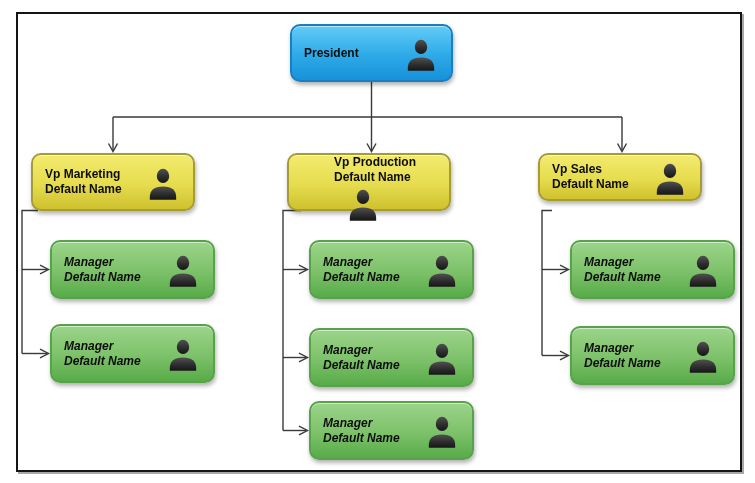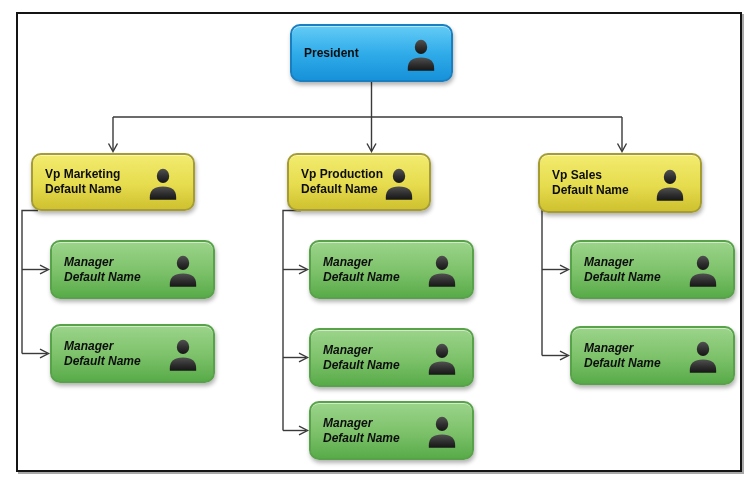--- a/index.html
+++ b/index.html
@@ -35,22 +35,22 @@
   }
   .green {
     background:linear-gradient(180deg,#9bd48a 0%,#7cc169 55%,#58ab49 100%);
     border:2px solid #58a24a;
     font-style:italic;
   }
 
   
   #n-president { left:290px; top:24px;  width:163px; height:58px; }
   #n-vp-mkt    { left:31px;  top:153px; width:164px; height:58px; }
-  #n-vp-prod   { left:287px; top:153px; width:144px; height:58px; }
-  #n-vp-sales  { left:538px; top:153px; width:164px; height:60px; }
+  #n-vp-prod   { left:287px; top:153px; width:164px; height:58px;flex-direction:column; }
+  #n-vp-sales  { left:538px; top:153px; width:164px; height:48px; }
   #n-mkt-m1    { left:50px;  top:240px; width:165px; height:59px; }
   #n-mkt-m2    { left:50px;  top:324px; width:165px; height:59px; }
   #n-prod-m1   { left:309px; top:240px; width:165px; height:59px; }
   #n-prod-m2   { left:309px; top:328px; width:165px; height:59px; }
   #n-prod-m3   { left:309px; top:401px; width:165px; height:59px; }
   #n-sales-m1  { left:570px; top:240px; width:165px; height:59px; }
   #n-sales-m2  { left:570px; top:326px; width:165px; height:59px; }
 </style>
 </head>
 <body>

